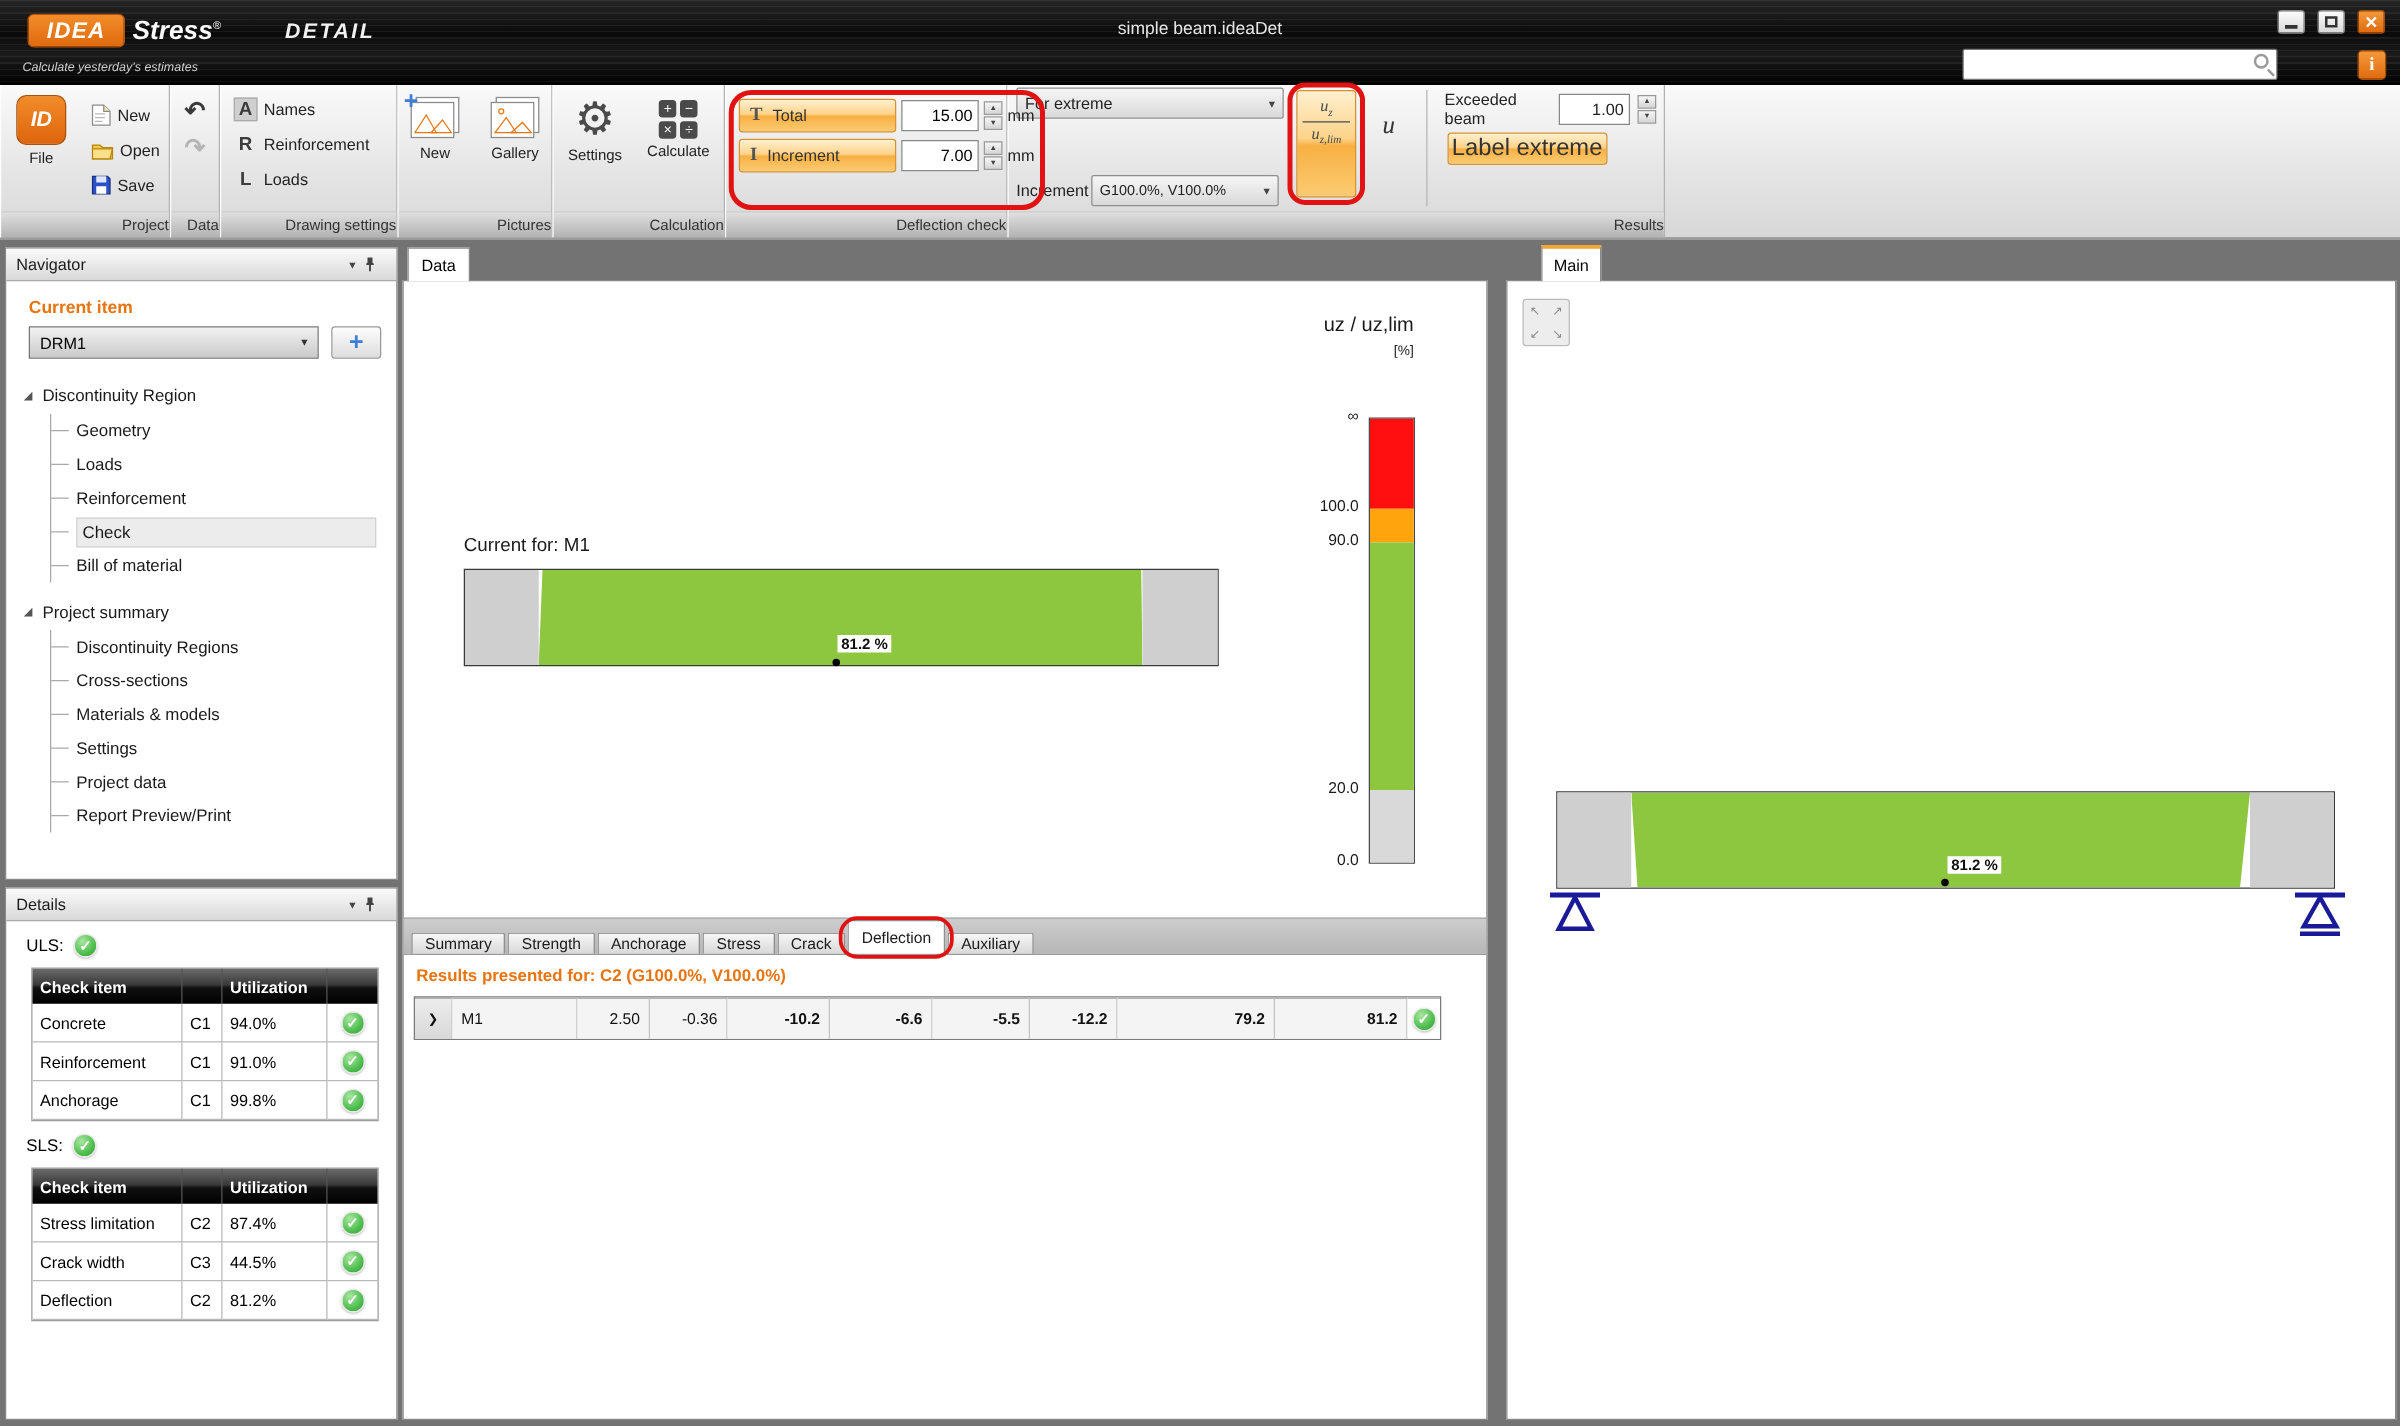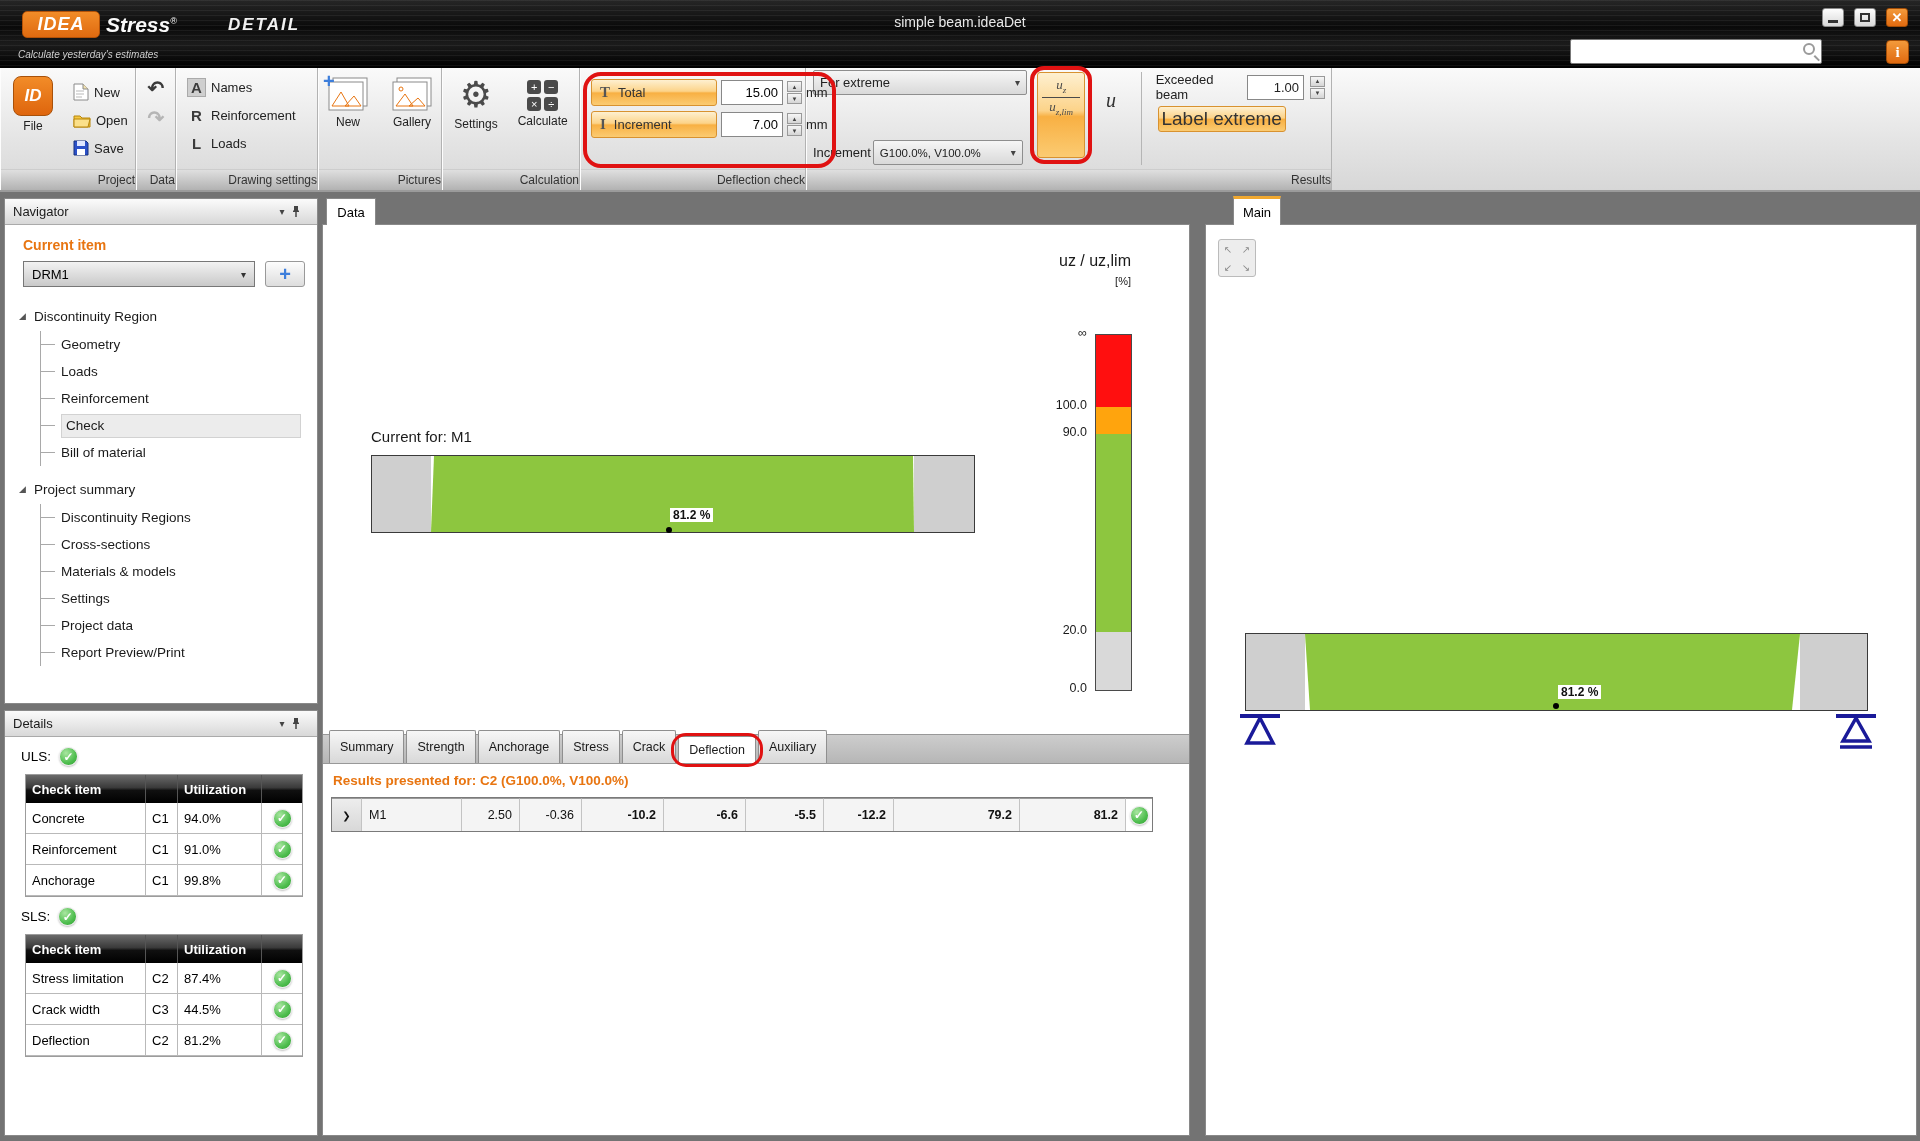--- a/index.html
+++ b/index.html
@@ -134,21 +134,21 @@
   .beam-label { position:absolute; background:#fff; border:0; padding:0 3px; font-size:12px; font-weight:bold; color:#111; z-index:2;}
   .beam-dot { position:absolute; width:6px; height:6px; background:#000; border-radius:50%; z-index:2;}
 
   .scale-bar { position:absolute; width:37px; border:1px solid #4a4a4a; display:flex; flex-direction:column; }
   .scale-title { position:absolute; font-size:16px; color:#1a1a1a; text-align:right; }
   .scale-unit { position:absolute; font-size:11px; color:#1a1a1a; text-align:right; }
   .scale-tick { position:absolute; font-size:12.5px; color:#1a1a1a; text-align:right; width:52px; }
 
   .subtabs { position:absolute; left:0; right:0; height:30px; background:linear-gradient(#CDCDCD,#B6B6B6);
     border-top:1px solid #989898; border-bottom:1px solid #989898; display:flex; align-items:flex-end; padding:0 0 0 6px; gap:2px;}
-  .subtab { height:33px; padding:0 10px; font-size:12.5px; color:#1a1a1a; background:linear-gradient(#F7F7F7,#D8D8D8);
+  .subtab { height:17px; padding:0 10px; font-size:12.5px; color:#1a1a1a; background:linear-gradient(#F7F7F7,#D8D8D8);
     border:1px solid #8f8f8f; border-bottom:none; border-radius:2px 2px 0 0; display:flex; align-items:center;}
   .subtab.active { position:relative; background:#fff; height:27px; }
   .presented { position:absolute; font-size:13.5px; font-weight:bold; color:#E87511; }
 
   .rtable { position:absolute; border:1px solid #7a7a7a; background:#fff; }
   .rt-row { display:flex; }
   .rt-head { background:linear-gradient(#6b6b6b 0%,#3a3a3a 45%,#101010 55%,#000 100%); color:#fff; font-weight:bold; }
   .rt-cell { height:30px; display:flex; align-items:center; padding:0 7px; font-size:12.5px; border-right:1px solid #555; }
   .rt-body .rt-cell { height:33px; border-right:1px solid #c3c3c3; border-top:1px solid #9a9a9a; background:#F4F4F4; color:#111;}
   .rt-cell.num { justify-content:flex-end; }

